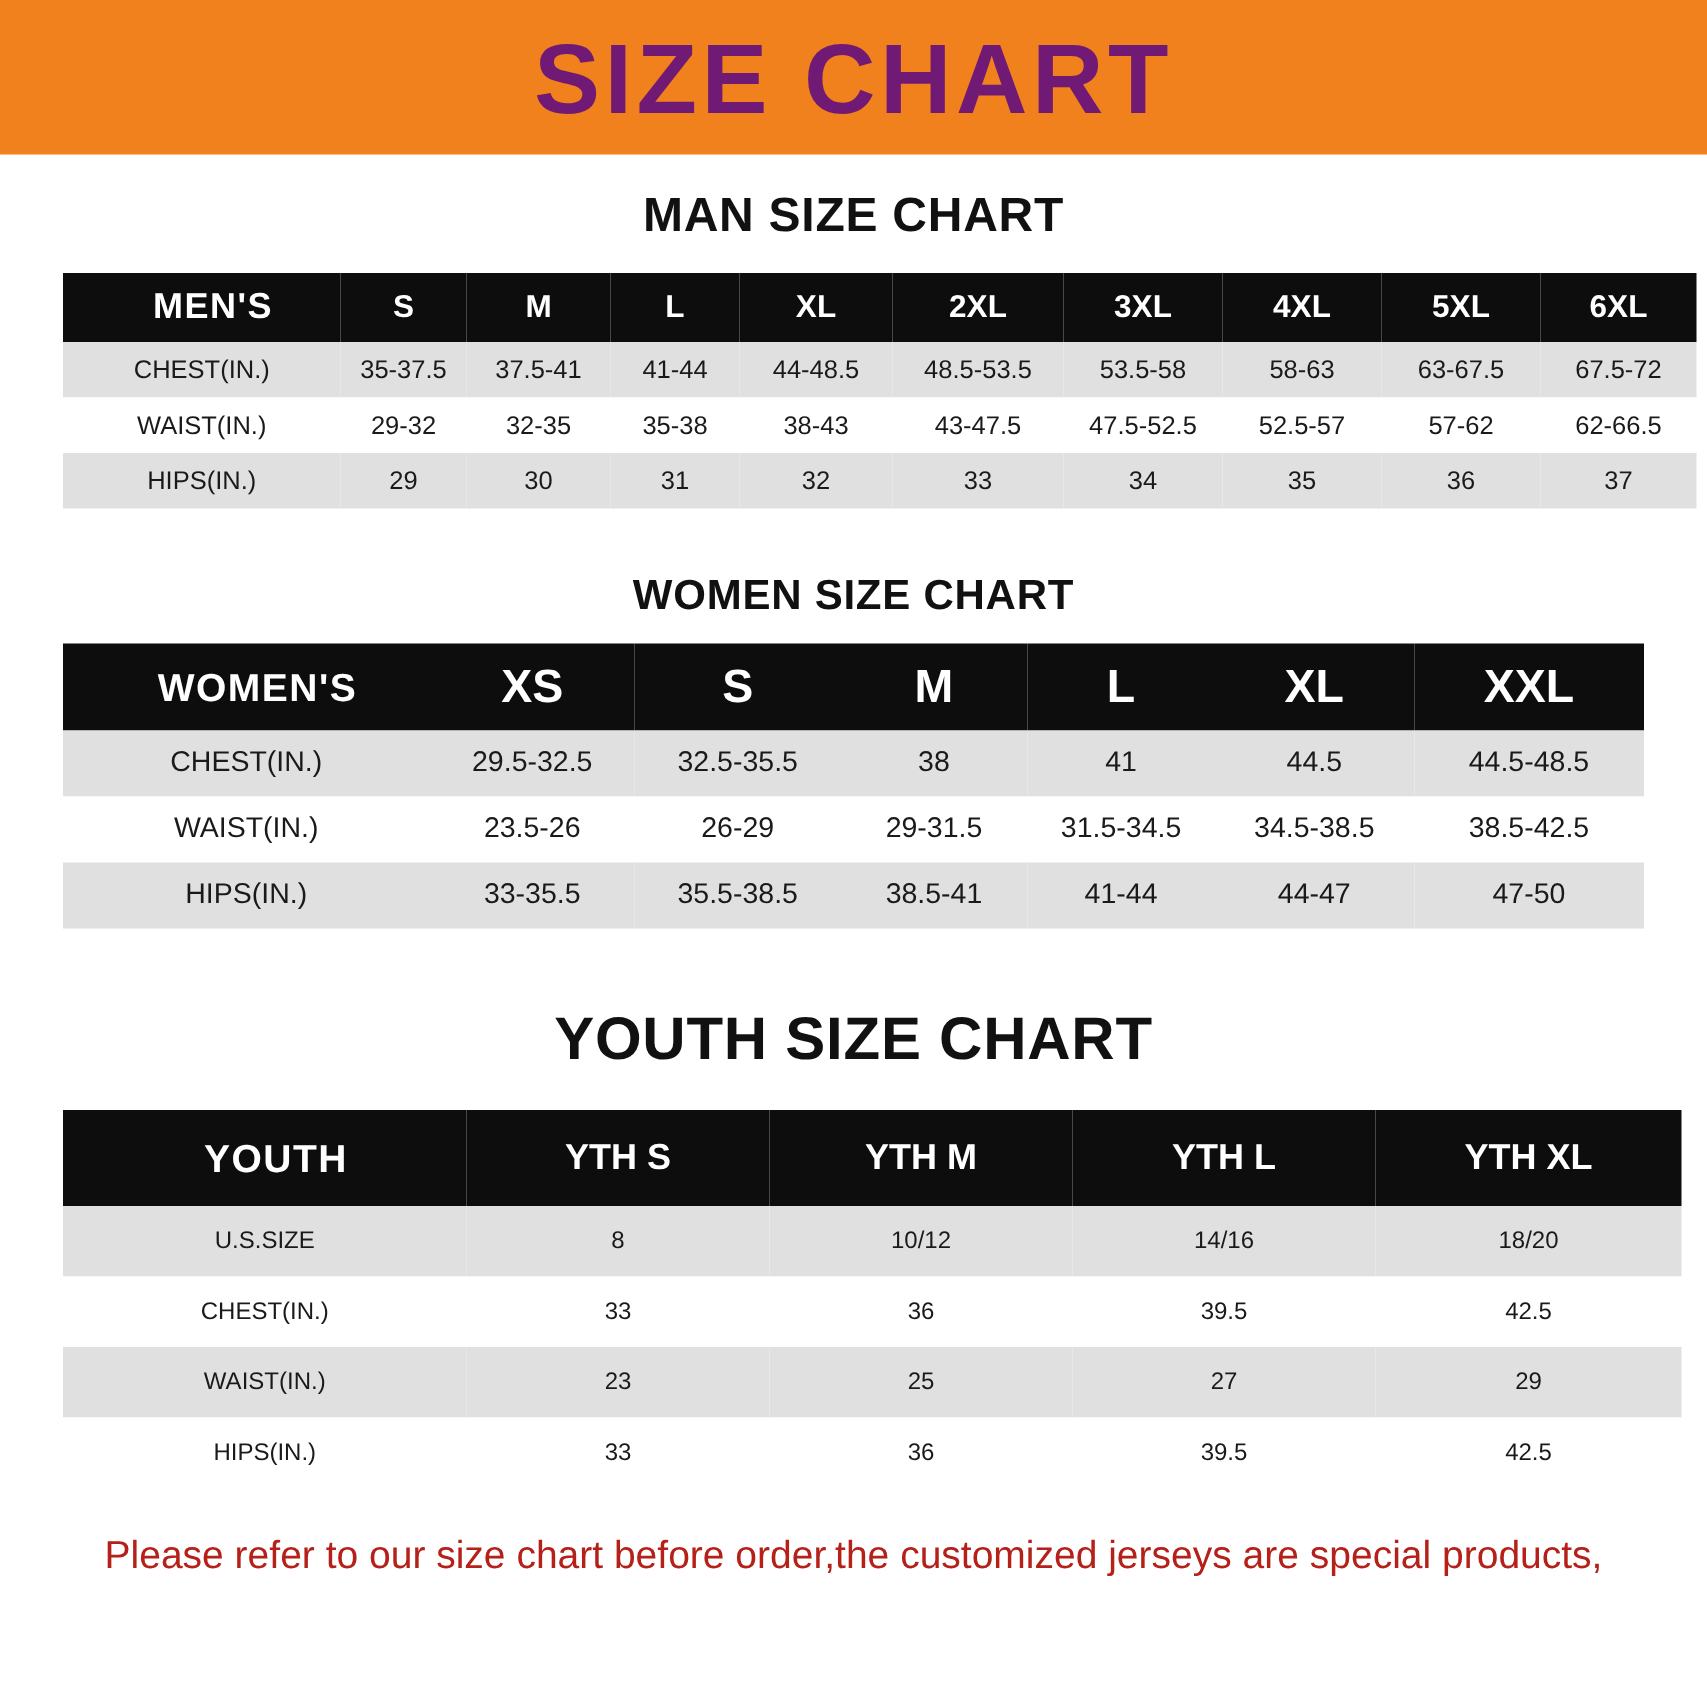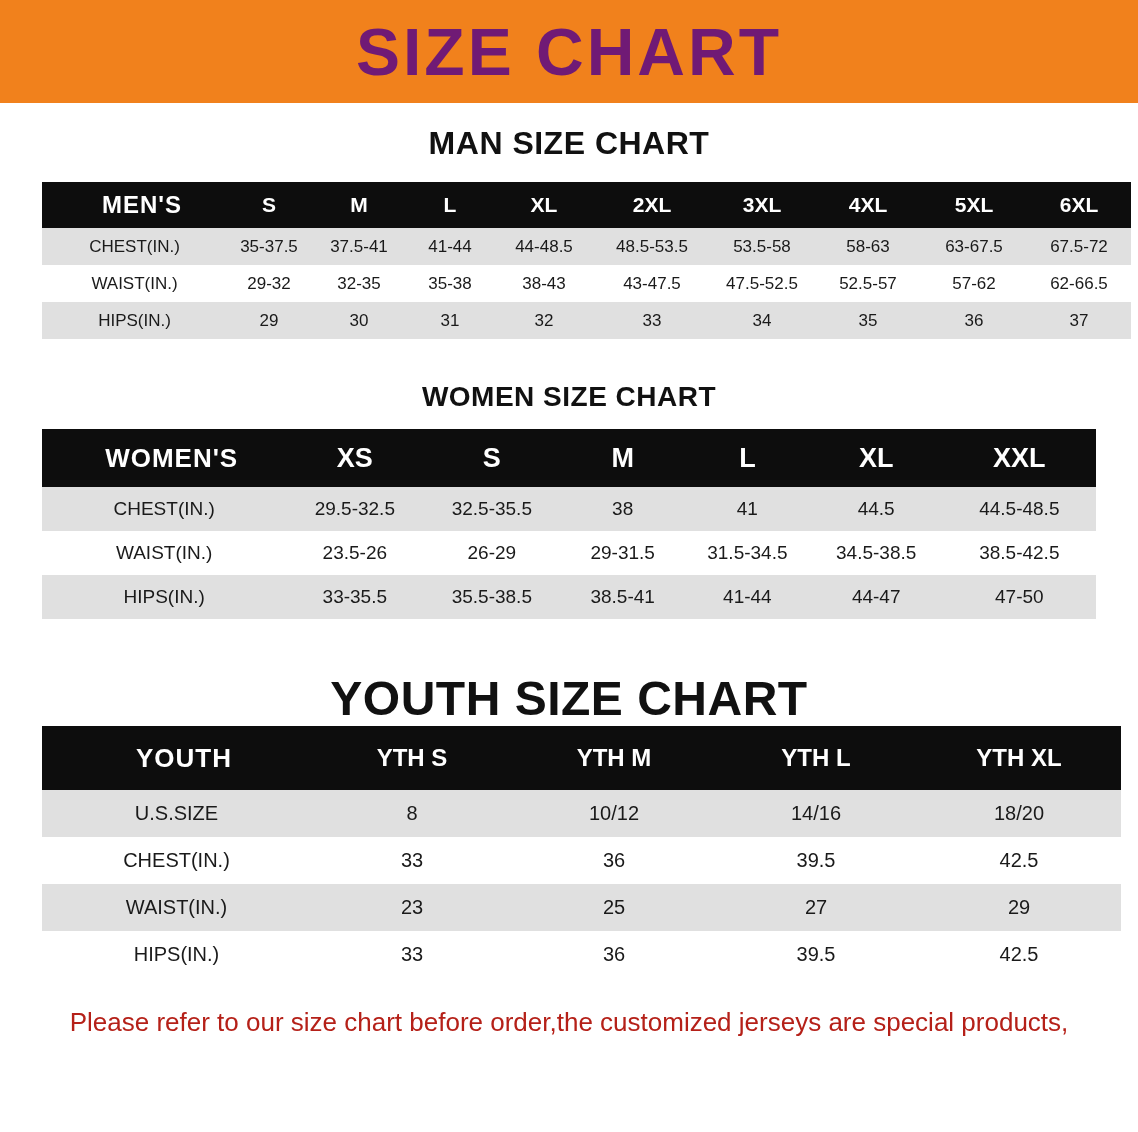--- a/index.html
+++ b/index.html
@@ -44,21 +44,21 @@
   .section-heading {
     text-align: center;
     font-family: "Liberation Sans", sans-serif;
     font-weight: bold;
     font-size: 32px;
     letter-spacing: 0.5px;
     color: #111;
   }
   .heading-man    { margin-top: 22px; margin-bottom: 20px; }
   .heading-women  { margin-top: 42px; margin-bottom: 16px; font-size: 28px; }
-  .heading-youth  { margin-top: 52px; font-size: 48px; }
+  .heading-youth  { margin-top: 52px; margin-bottom: 24px; font-size: 40px; }
 
   
   .table-wrap {
     margin: 0 42px;
   }
   table.size-table {
     width: 1054px;
     border-collapse: collapse;
     table-layout: fixed;
   }
@@ -92,28 +92,28 @@
   .row-shade-a { background: #e0e0e0; }
   .row-shade-b { background: #ffffff; }
 
   
   .men-table thead th { font-size: 21px; height: 44px; }
   .men-table thead th.rowlabel { font-size: 24px; }
   .men-table tbody td { font-size: 17px; height: 35px; }
   .men-table tbody td.rowlabel { font-size: 17px; }
 
   
-  .women-table thead th { font-size: 27px; height: 56px; }
+  .women-table thead th { font-size: 31px; height: 56px; }
   .women-table thead th.rowlabel { font-size: 26px; }
   .women-table tbody td { font-size: 19px; height: 42px; }
 
   
   .youth-table thead th { font-size: 24px; height: 62px; }
   .youth-table thead th.rowlabel { font-size: 26px; }
-  .youth-table tbody td { font-size: 20px; height: 45px; }
+  .youth-table tbody td { font-size: 16px; height: 45px; }
 
   
   .note {
     margin: 26px 40px 0 40px;
     color: #b52018;
     font-family: "Liberation Sans", sans-serif;
     font-size: 26px;
     line-height: 1.42;
     text-align: center;
   }

